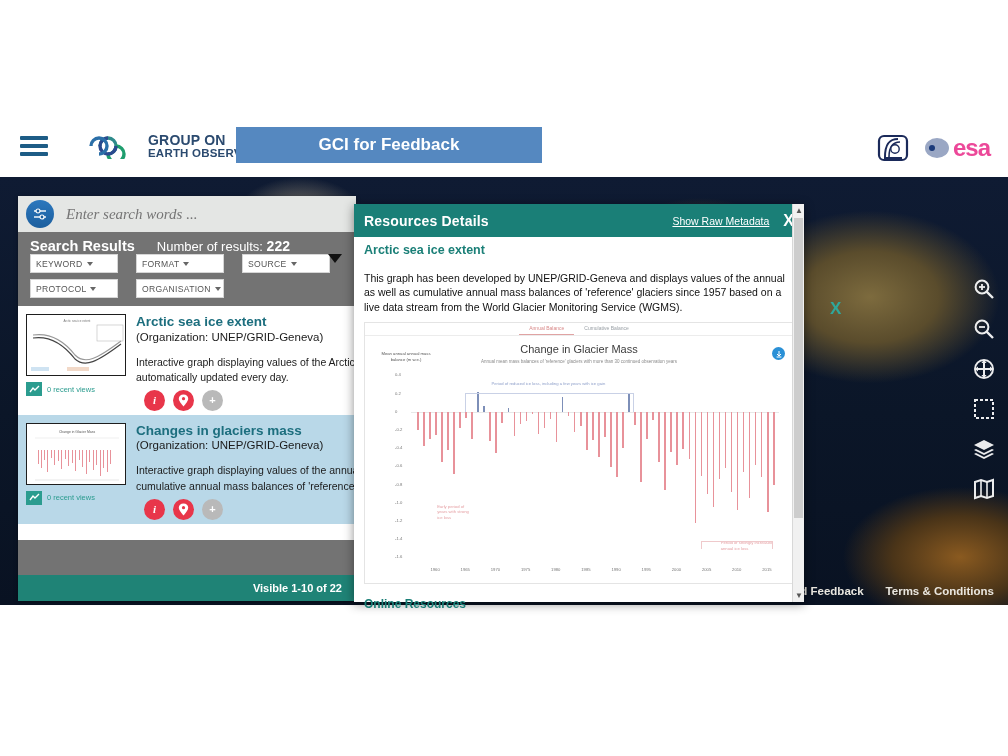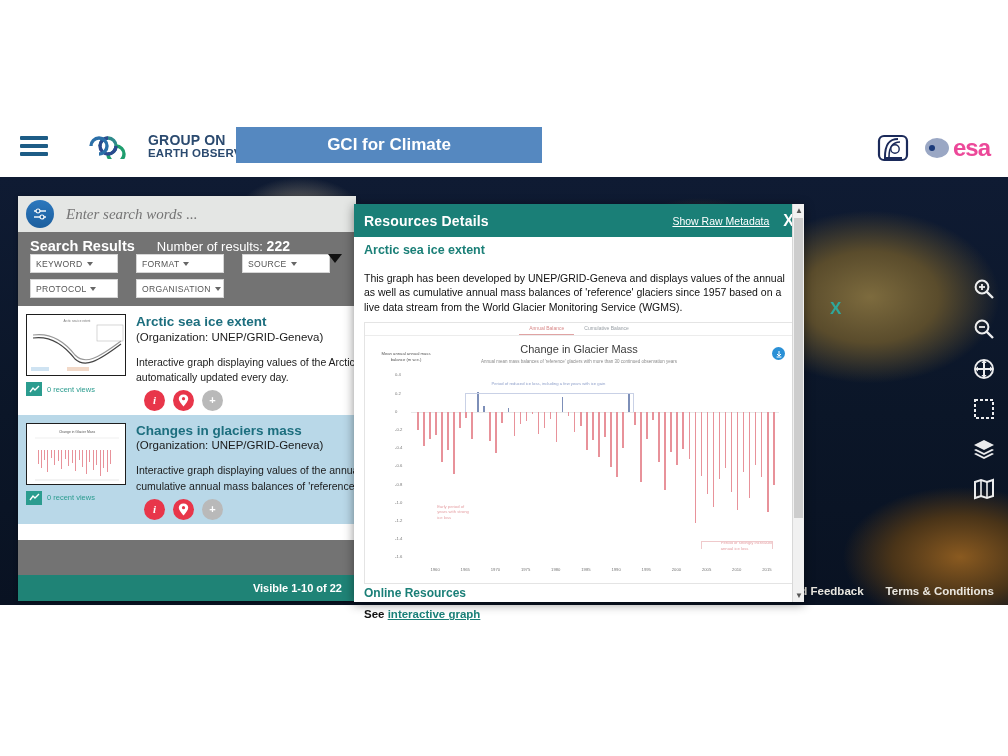--- a/index.html
+++ b/index.html
@@ -161,21 +161,21 @@
   .dl-btn { position:absolute; right:8px; top:24px; width:13px; height:13px; border-radius:50%; background:#2a90d6; display:flex; align-items:center; justify-content:center; cursor:pointer; }
   .ylab { position:absolute; left:10px; top:28px; width:62px; text-align:center; font-size:4.2px; color:#555; line-height:1.35; }
   .plot { position:absolute; left:46px; top:52px; right:14px; bottom:26px; }
   .gridlab { position:absolute; font-size:4.2px; color:#777; }
   .bar { position:absolute; bottom:50%; width:1.6px; }
   .ann { position:absolute; font-size:4.2px; line-height:1.3; }
   .annbox { position:absolute; border:1px solid #c9d1e6; border-bottom:none; }
   .xaxis { position:absolute; left:46px; right:14px; bottom:6px; height:10px; }
   .xtick { position:absolute; font-size:4.2px; color:#777; transform:translateX(-50%); }
 
-  .online-res { margin-top:2px; }
+  .online-res { margin-top:13px; }
   .online-res h3 { margin:0; color:#1a7f77; font-size:12px; font-weight:bold; }
   .online-res p { margin:8px 0 0 0; font-size:11.5px; color:#111; font-weight:bold; }
   .online-res a { color:#1a7f77; text-decoration:underline; cursor:pointer; }
 </style>
 </head>
 <body>
 
 <div id="app">
 
   <div class="header">
@@ -212,21 +212,21 @@
         <svg width="26" height="22" viewBox="0 0 26 22">
             <ellipse cx="13" cy="11" rx="12" ry="10" fill="#9aa7c4"></ellipse>
             <circle cx="8" cy="11" r="3" fill="#1b3a7a"></circle>
           </svg>
         <span class="esa-word">esa</span>
       </div>
     </div>
   </div>
 
   <div class="title-bar" style="position:absolute;left:236px;top:12px;">
-    <span>GCI for Climate</span>
+    <span>GCI for Feedback</span>
   </div>
 
   <div class="map">
     <div class="map-x">X</div>
 
     <div class="map-controls">
       <svg class="mc" viewBox="0 0 24 24">
         <circle cx="10" cy="10" r="6.4" fill="none" stroke="#fff" stroke-width="2"></circle>
         <line x1="14.6" y1="14.6" x2="21" y2="21" stroke="#fff" stroke-width="2.4"></line>
         <line x1="7" y1="10" x2="13" y2="10" stroke="#fff" stroke-width="1.8"></line>
@@ -537,24 +537,20 @@
             <div class="xtick" style="left: 235.279px;">1995</div>
             <div class="xtick" style="left: 265.443px;">2000</div>
             <div class="xtick" style="left: 295.607px;">2005</div>
             <div class="xtick" style="left: 325.77px;">2010</div>
             <div class="xtick" style="left: 355.934px;">2015</div>
           </div>
       </div>
 
       <div class="online-res">
         <h3>Online Resources</h3>
-        <p>
-          <span>See</span>
-          <a>interactive graph</a>
-        </p>
       </div>
     </div>
 
     <div class="modal-scroll">
       <span class="arr" style="top:2px;">▲</span>
       <div class="thumbbar"></div>
       <span class="arr" style="bottom:2px;">▼</span>
     </div>
   </div>
 

